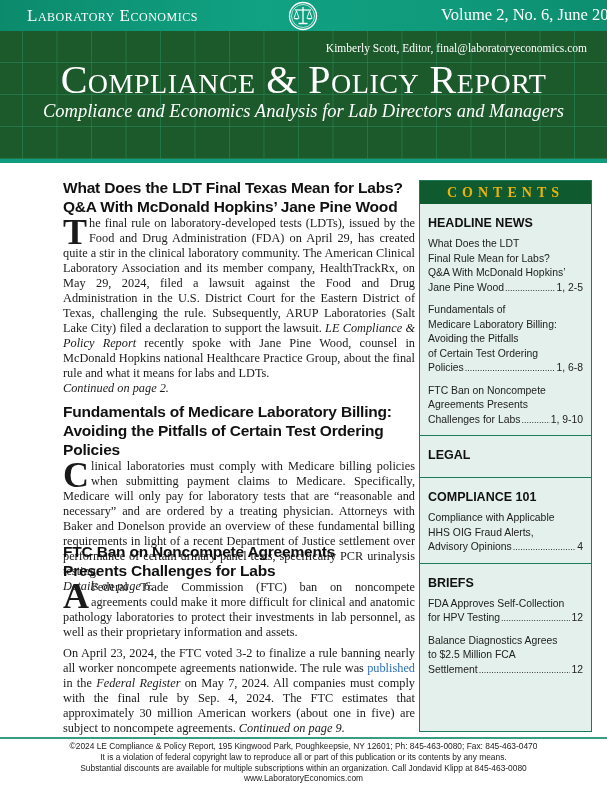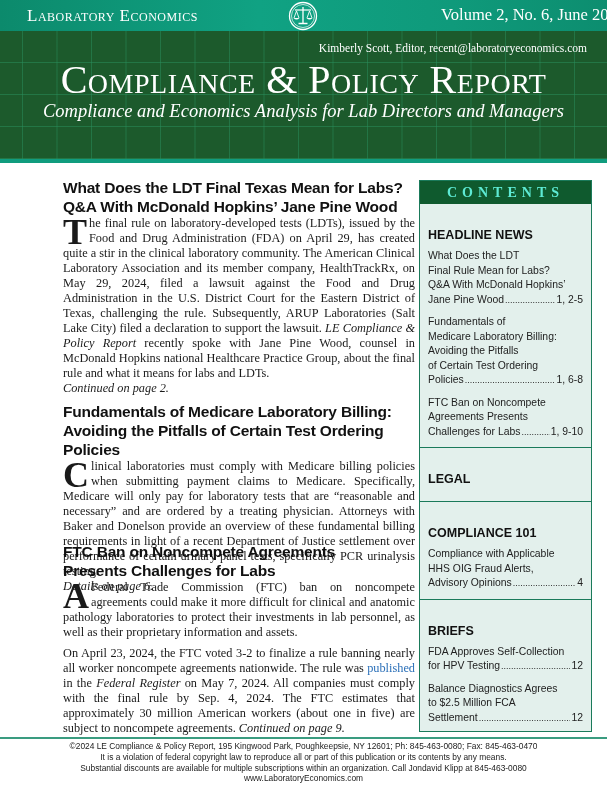--- a/index.html
+++ b/index.html
@@ -70,28 +70,28 @@
   .art2 { position: absolute; left: 0; top: 224px; }
   .art3 { position: absolute; left: 0; top: 364px; }
   .it { font-style: italic; }
   .link { color: #2a6fb8; }
   
   .toc {
     position: absolute; left: 419px; top: 180px; width: 173px; height: 552px;
     border: 1.5px solid #1a7a5a; background: #e3f0ec; box-sizing: border-box;
   }
   .toc-head {
-    height: 23px; background: #0f5a2e; color: #5eead4; text-align: center;
+    height: 23px; background: #0f5a2e; color: #eab308; text-align: center;
     font-family: "Liberation Serif", serif; font-weight: bold; font-size: 14px;
     letter-spacing: 5px; line-height: 23px;
   }
   .toc-sec { padding: 8px 8px 8px 8px; border-bottom: 1.5px solid #1a7a5a; }
   .toc-sec:last-child { border-bottom: none; }
   .toc-sec h3 {
-    margin: 16px 0 7px 0; font-family: "Liberation Sans", sans-serif; font-size: 12.5px;
+    margin: 4px 0 7px 0; font-family: "Liberation Sans", sans-serif; font-size: 12.5px;
     font-weight: bold; color: #111;
   }
   .toc-item {
     font-family: "Liberation Sans", sans-serif; font-size: 10.4px; line-height: 14.5px;
     color: #222; margin-bottom: 8px;
   }
   .toc-item:last-child { margin-bottom: 0; }
   .toc-last { display: flex; align-items: baseline; }
   .toc-last .dots {
     flex: 1; overflow: hidden; white-space: nowrap; margin: 0 1px;
@@ -122,21 +122,21 @@
     <polyline points="6,17 8.5,10 11,17" fill="none" stroke="#fff" stroke-width="0.9"></polyline>
     <path d="M5.5 17 Q8.5 20 11.5 17 Z" fill="#fff"></path>
     <polyline points="19,17 21.5,10 24,17" fill="none" stroke="#fff" stroke-width="0.9"></polyline>
     <path d="M18.5 17 Q21.5 20 24.5 17 Z" fill="#fff"></path>
     <line x1="10.5" y1="22.5" x2="19.5" y2="22.5" stroke="#fff" stroke-width="1.5"></line>
   </svg>
   <span class="volume">Volume 2, No. 6, June 2024</span>
 </div>
 <div class="banner">
 </div>
-<div class="editor">Kimberly Scott, Editor, recent@laboratoryeconomics.com</div>
+<div class="editor">Kimberly Scott, Editor, final@laboratoryeconomics.com</div>
 <div class="report-title">Compliance &amp; Policy Report</div>
 <div class="report-sub">Compliance and Economics Analysis for Lab Directors and Managers</div>
 <div class="banner-stripe"></div>
 
 <div class="main">
   <div class="article art1">
     <h2>
       <span>What Does the LDT Final Texas Mean for Labs?</span><br>
       <span>Q&amp;A With McDonald Hopkins’ Jane Pine Wood</span>
     </h2>

